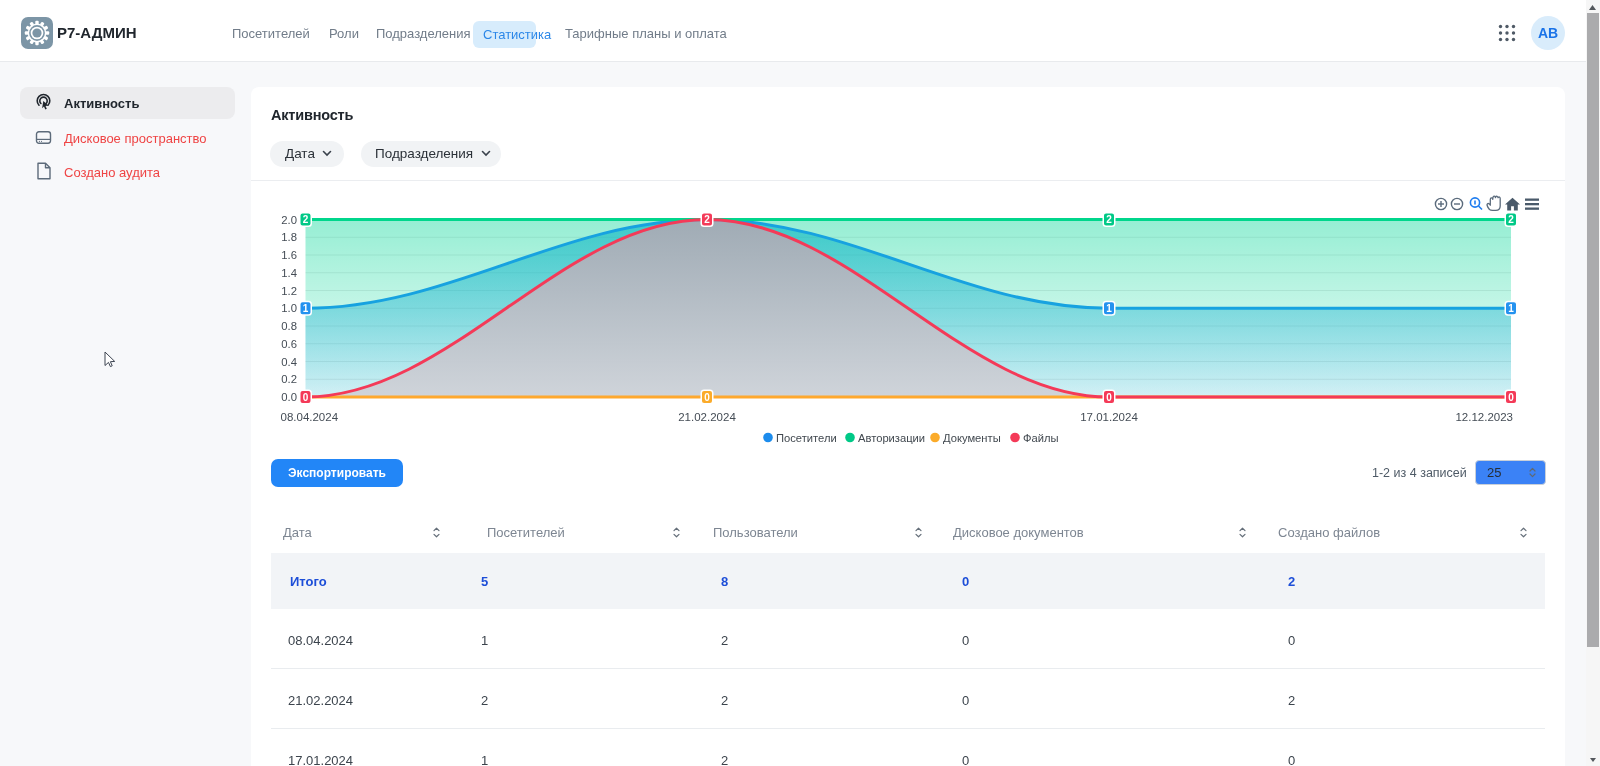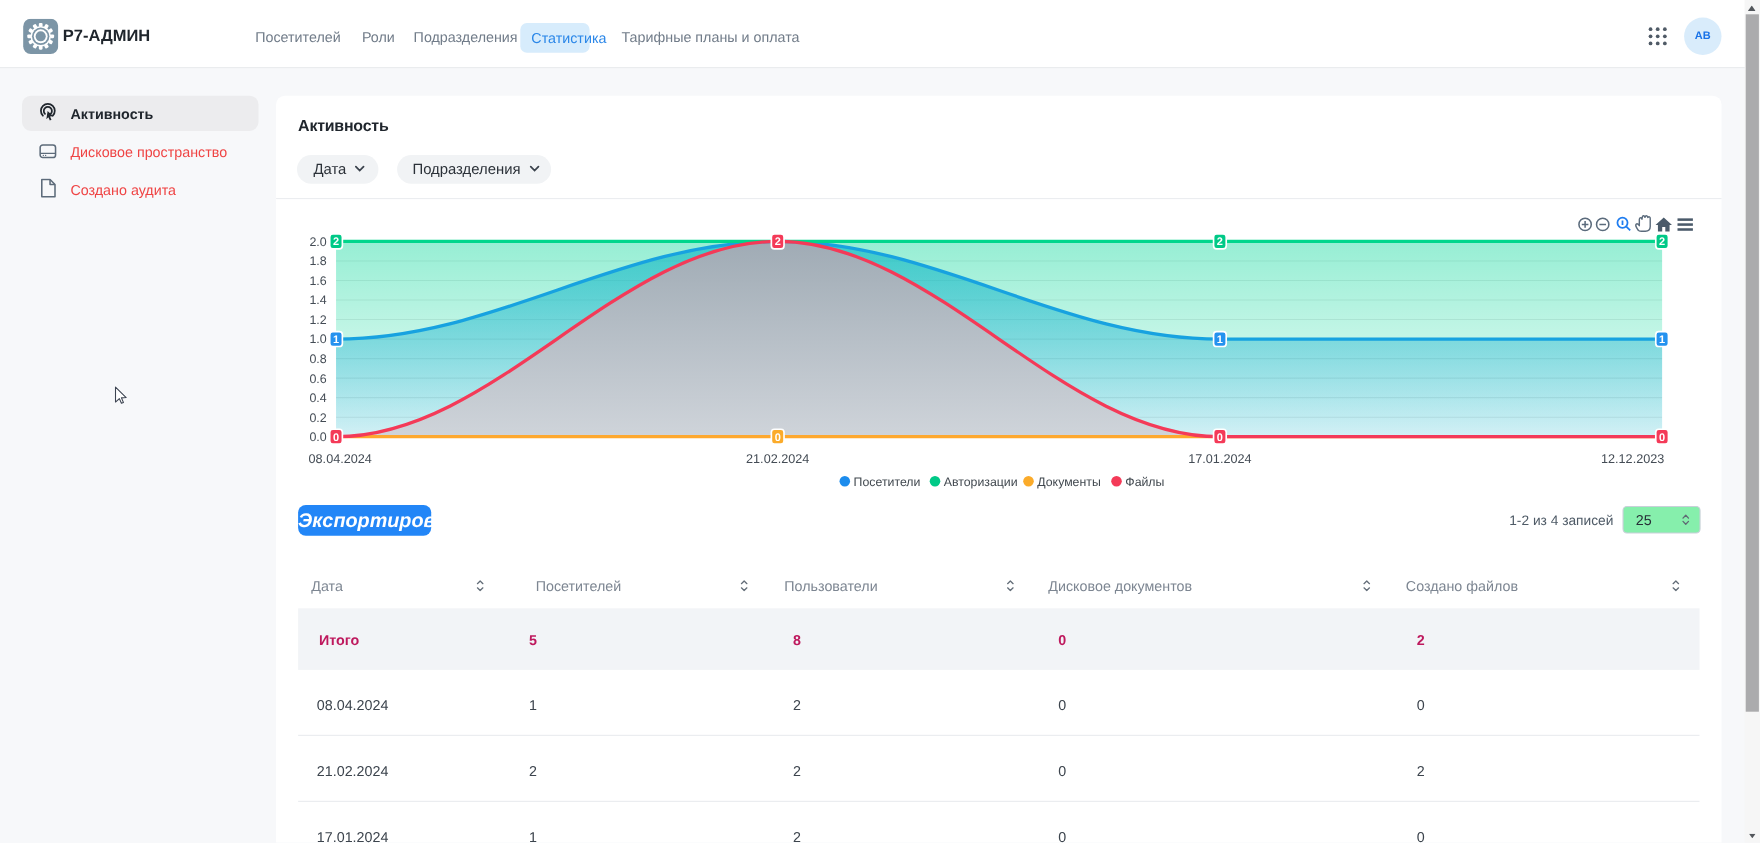--- a/index.html
+++ b/index.html
@@ -9,42 +9,42 @@
     border-bottom:1px solid #e8eaed; z-index:5; }
   .logo { position:absolute; left:21px; top:17px; width:32px; height:32px; }
   .brand { position:absolute; left:57px; top:24px; font-size:15px; font-weight:bold; color:#20262d; letter-spacing:0; }
   .sort { position:absolute; top:526px; }
   .nav a { position:absolute; top:26px; font-size:13px; color:#717c89; text-decoration:none; }
   .chipnav { position:absolute; left:473px; top:21px; width:63px; height:27px; background:#d7ecfc;
     border-radius:6px; }
   .chipnav span { position:absolute; left:10px; top:6px; font-size:13px; color:#2b87e8; }
   .gridicon { position:absolute; left:1498px; top:24px; }
   .avatar { position:absolute; left:1531px; top:16px; width:34px; height:34px; border-radius:50%;
-    background:#d9ecfb; color:#1a73e8; font-weight:bold; font-size:10px; text-align:center; line-height:34px; }
+    background:#d9ecfb; color:#1a73e8; font-weight:bold; font-size:14px; text-align:center; line-height:34px; }
   
   .side-item { position:absolute; font-size:13px; color:#ef4444; }
   .pill { position:absolute; left:20px; top:87px; width:215px; height:32px; background:#ececee; border-radius:8px; }
   
   .card { position:absolute; left:251px; top:87px; width:1314px; height:679px; background:#fff;
     border-radius:8px 8px 0 0; }
   .h1 { position:absolute; left:271px; top:107px; font-size:14.5px; font-weight:bold; color:#20262d; letter-spacing:-0.2px; }
   .chip { position:absolute; top:141px; height:26px; background:#f1f3f5; border-radius:13px;
     font-size:13.5px; color:#2b3138; line-height:26px; }
   .divider { position:absolute; left:251px; top:180px; width:1314px; height:1px; background:#ebedf0; }
-  .btn { position:absolute; left:271px; top:459px; width:121px; height:28px; background:#2286f7;
-    border-radius:7px; color:#fff; font-size:18px; font-weight:bold; text-align:center; line-height:28px;font-style:italic; }
+  .btn { position:absolute; left:271px; top:459px; width:132px; height:28px; background:#2286f7;
+    border-radius:7px; color:#fff; font-size:12px; font-weight:bold; text-align:center; line-height:28px; }
   .recs { position:absolute; left:1372px; top:466px; font-size:12.5px; color:#4e5a66; }
   .sel { position:absolute; left:1475px; top:460px; width:71px; height:25px; border:1px solid #c9d0d9;
-    border-radius:4px; background:#86efac; }
+    border-radius:4px; background:#3b82f6; }
   .sel span { position:absolute; left:11px; top:4px; font-size:13px; color:#272e36; }
   
   .th { position:absolute; top:525px; font-size:13px; color:#7d8692; }
   .totrow { position:absolute; left:271px; top:553px; width:1274px; height:56px; background:#f2f4f7; }
   .td { position:absolute; font-size:13px; color:#3c444d; }
-  .tdb { position:absolute; font-size:13px; font-weight:bold; color:#be185d; }
+  .tdb { position:absolute; font-size:13px; font-weight:bold; color:#1d4ed8; }
   .rline { position:absolute; left:271px; width:1274px; height:1px; background:#e9ecef; }
   
   .sbar { position:absolute; left:1586px; top:0; width:14px; height:766px; background:#f6f6f6; z-index:9; }
   .sthumb { position:absolute; left:1587px; top:13px; width:12px; height:634px; background:#ababad; z-index:10; }
 </style>
 </head>
 <body>
 
 <div class="hdr">
   <svg class="logo" viewBox="0 0 32 32">

